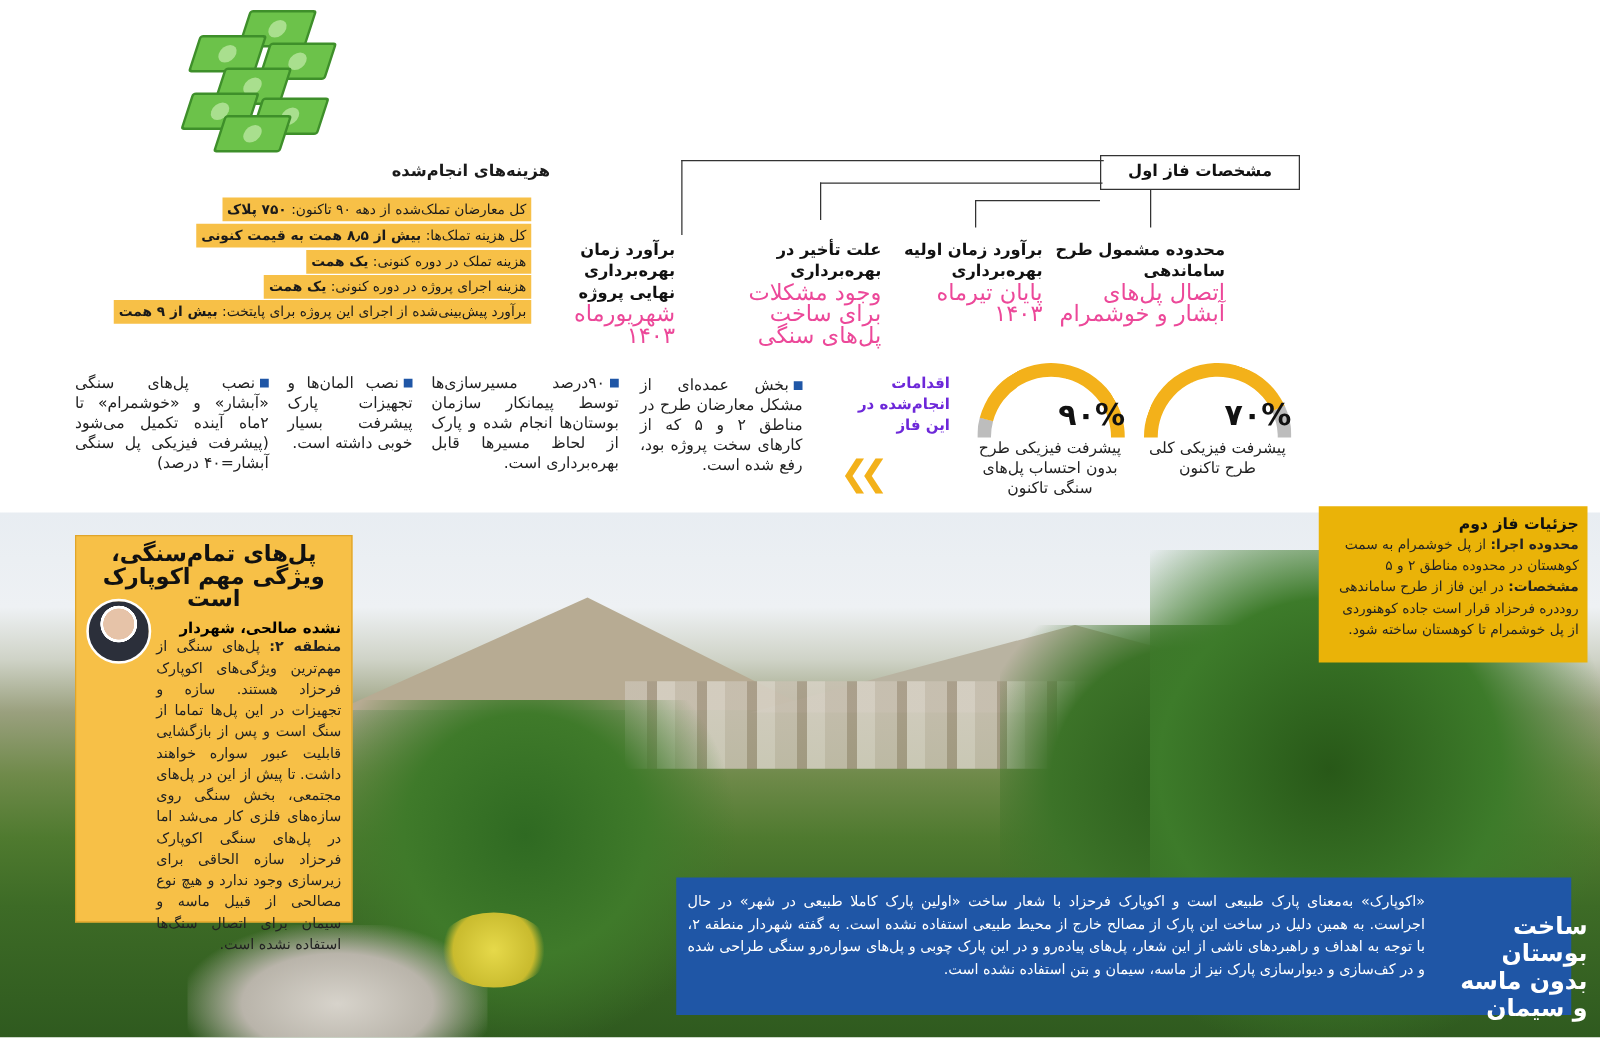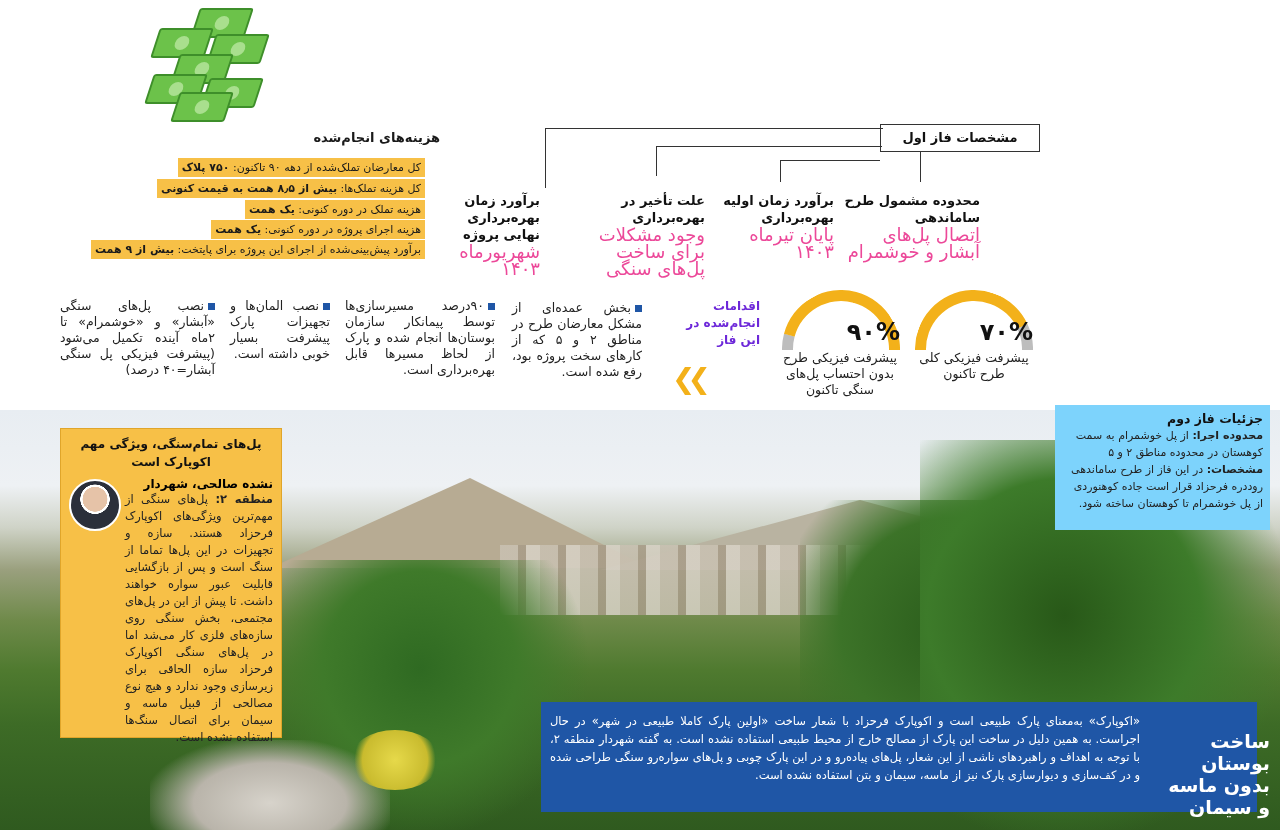--- a/index.html
+++ b/index.html
@@ -44,27 +44,27 @@
   .gauge .ring { width: 118px; height: 118px; border-radius: 50%; border: 11px solid #bdbdbd; border-top-color: #f3b11a; border-left-color: #f3b11a; transform: rotate(20deg); }
   .gauge-val { position: absolute; font-size: 24px; font-weight: bold; color: #111; text-align: right; }
   .gauge-label { position: absolute; font-size: 12.5px; line-height: 16px; text-align: center; color: #222; }
 
   .actions p { font-size: 12.5px; line-height: 16px; color: #222; text-align: justify; }
   .sq { display: inline-block; width: 7px; height: 7px; background: #1f56a6; margin-left: 4px; }
   .chev { position: absolute; left: 672px; top: 362px; font-size: 28px; font-weight: bold; color: #f3b11a; letter-spacing: -8px; direction: ltr; }
 
   
   .mayor { position: absolute; left: 60px; top: 428px; width: 222px; height: 310px; background: #f7c047; border: 1px solid #e0a52a; padding: 6px 8px; }
-  .mayor h3 { font-size: 12px; font-weight: bold; text-align: center; line-height: 18px; color: #111; }
+  .mayor h3 { font-size: 18px; font-weight: bold; text-align: center; line-height: 18px; color: #111; }
   .mayor .name { font-size: 12px; font-weight: bold; margin-top: 6px; text-align: right; }
   .mayor p { font-size: 11.5px; line-height: 17px; text-align: justify; color: #222; }
   .avatar { position: absolute; left: 8px; top: 50px; width: 52px; height: 52px; border-radius: 50%; background: radial-gradient(circle at 50% 38%, #e6c3a8 0 32%, #fff 33% 38%, #2b2f3a 39%); border: 2px solid #fff; }
 
   
-  .phasebox { position: absolute; background: #7dd3fc; padding: 5px 7px; }
+  .phasebox { position: absolute; background: #eab308; padding: 5px 7px; }
   .phasebox h4 { font-size: 12.5px; font-weight: bold; line-height: 17px; color: #111; }
   .phasebox p { font-size: 11px; line-height: 17px; color: #222; }
 
   
   .bluebox { position: absolute; left: 541px; top: 702px; width: 716px; height: 110px; background: #1f56a6; }
   .blue-title { position: absolute; right: 10px; top: 730px; width: 110px; font-size: 19px; font-weight: bold; color: #fff; line-height: 22px; text-align: right; }
   .blue-text { position: absolute; left: 550px; top: 712px; width: 590px; font-size: 11.5px; line-height: 18px; color: #fff; text-align: justify; }
 </style>
 </head>
 <body>

